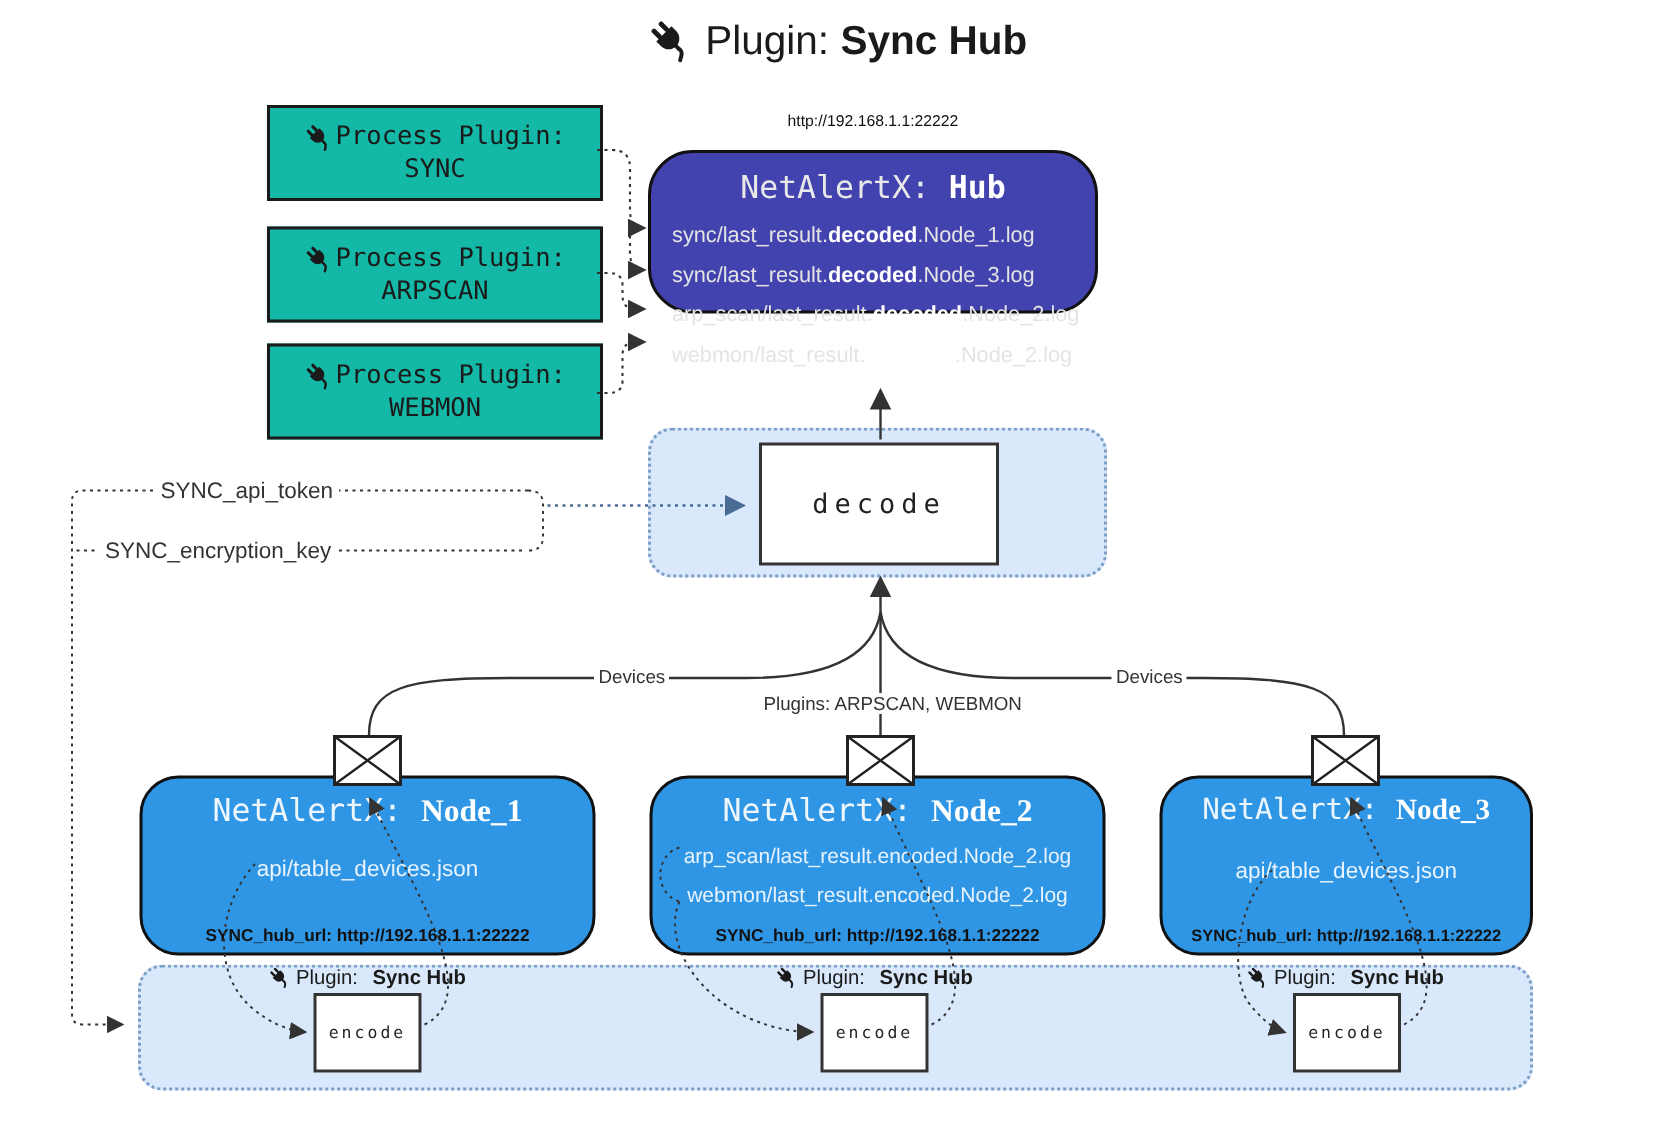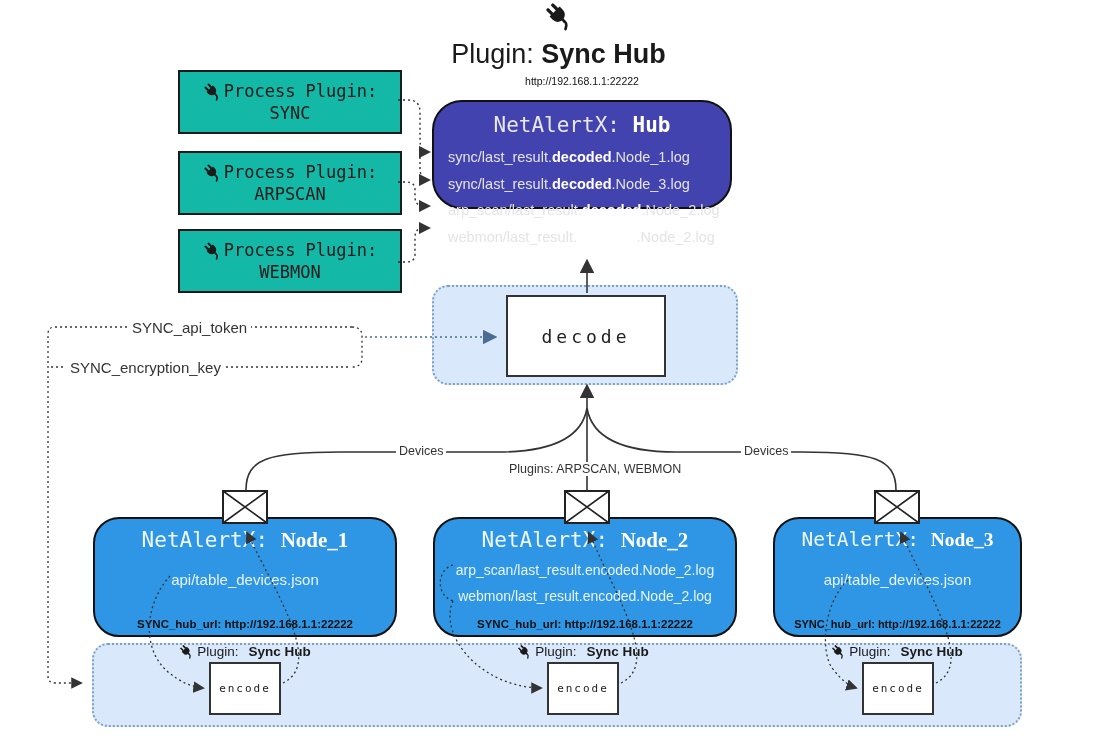--- a/index.html
+++ b/index.html
@@ -4,21 +4,21 @@
 <style>
   html,body{margin:0;padding:0;}
   body{
     width:1117px;height:754px;position:relative;background:#ffffff;
     font-family:"Liberation Sans",sans-serif;overflow:hidden;color:#222;
   }
   .mono{font-family:"DejaVu Sans Mono","Liberation Mono",monospace;}
   .abs{position:absolute;}
 
   
-  .page-title{left:0;right:0;top:1px;display:flex;justify-content:center;align-items:center;gap:8px;z-index:3;flex-direction:column;}
+  .page-title{left:0;right:0;top:12px;display:flex;justify-content:center;gap:8px;z-index:3;}
   .page-title .t{font-size:27px;color:#1a1a1a;}
   .page-title .t b{font-weight:bold;}
 
   
   .ppbox{left:178px;width:220px;height:60px;background:#14b8a6;border:2px solid #1a1a1a;z-index:2;
          display:flex;flex-direction:column;align-items:center;justify-content:center;}
   .ppbox .r1{display:flex;align-items:center;gap:2px;font-size:17px;color:#1a1a1a;}
   .ppbox .r2{font-size:17px;color:#1a1a1a;margin-top:2px;}
 
   
@@ -128,21 +128,21 @@
     <div class="hub-log"><span>sync/last_result.</span><b>decoded</b><span>.Node_1.log</span></div>
     <div class="hub-log"><span>sync/last_result.</span><b>decoded</b><span>.Node_3.log</span></div>
     <div class="hub-log"><span>arp_scan/last_result.</span><b>decoded</b><span>.Node_2.log</span></div>
     <div class="hub-log"><span>webmon/last_result.</span><b>decoded</b><span>.Node_2.log</span></div>
   </div>
 </div>
 
 <div class="abs panel decode-panel"></div>
 <div class="abs whitebox decode-box mono">decode</div>
 
-<div class="abs line-lbl" style="left:103px;top:319px;margin-left:25px;">SYNC_api_token</div>
+<div class="abs line-lbl" style="left:103px;top:319px;">SYNC_api_token</div>
 <div class="abs line-lbl" style="left:66px;top:359px;">SYNC_encryption_key</div>
 
 <div class="abs edge-lbl" style="left:396px;top:444px;">Devices</div>
 <div class="abs edge-lbl" style="left:506px;top:462px;">Plugins: ARPSCAN, WEBMON</div>
 <div class="abs edge-lbl" style="left:741px;top:444px;">Devices</div>
 
 <div class="abs node" style="left:93px;width:304px;">
   <div class="node-title mono"><span>NetAlertX:</span>&nbsp;<b>Node_1</b></div>
   <div class="node-line" style="margin-top:18px;">api/table_devices.json</div>
   <div class="node-url">SYNC_hub_url: http://192.168.1.1:22222</div>

